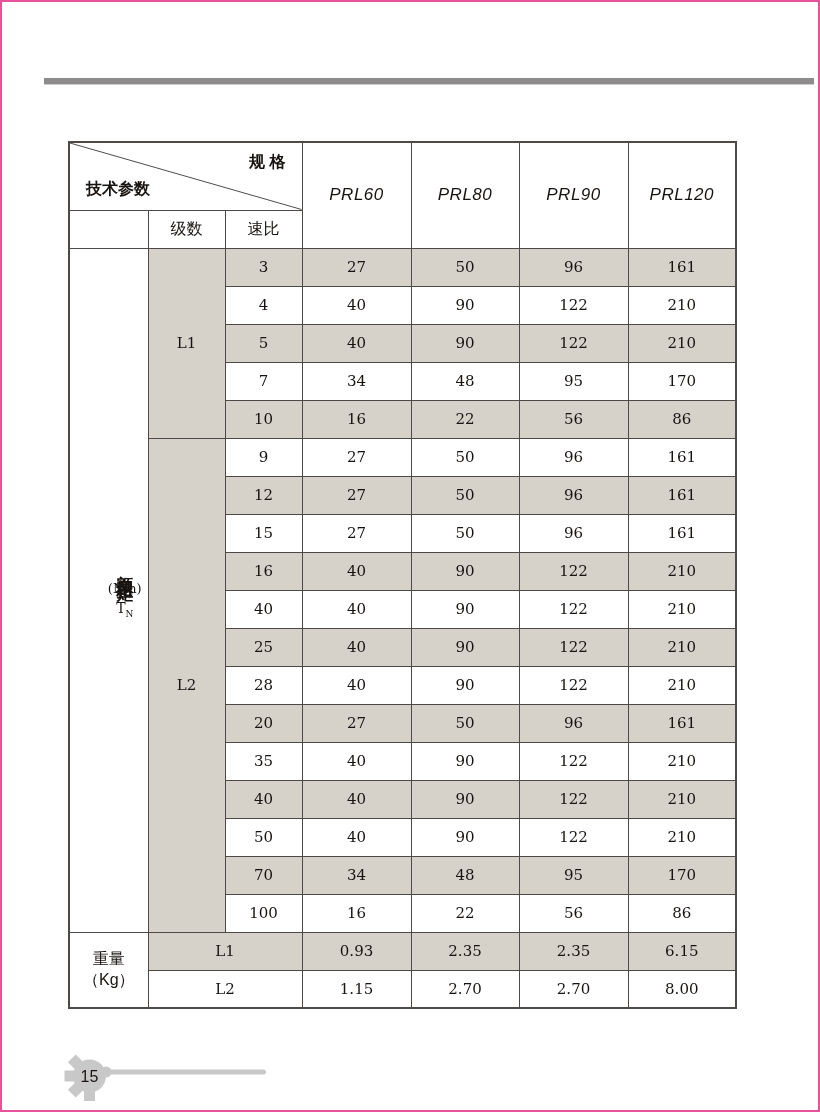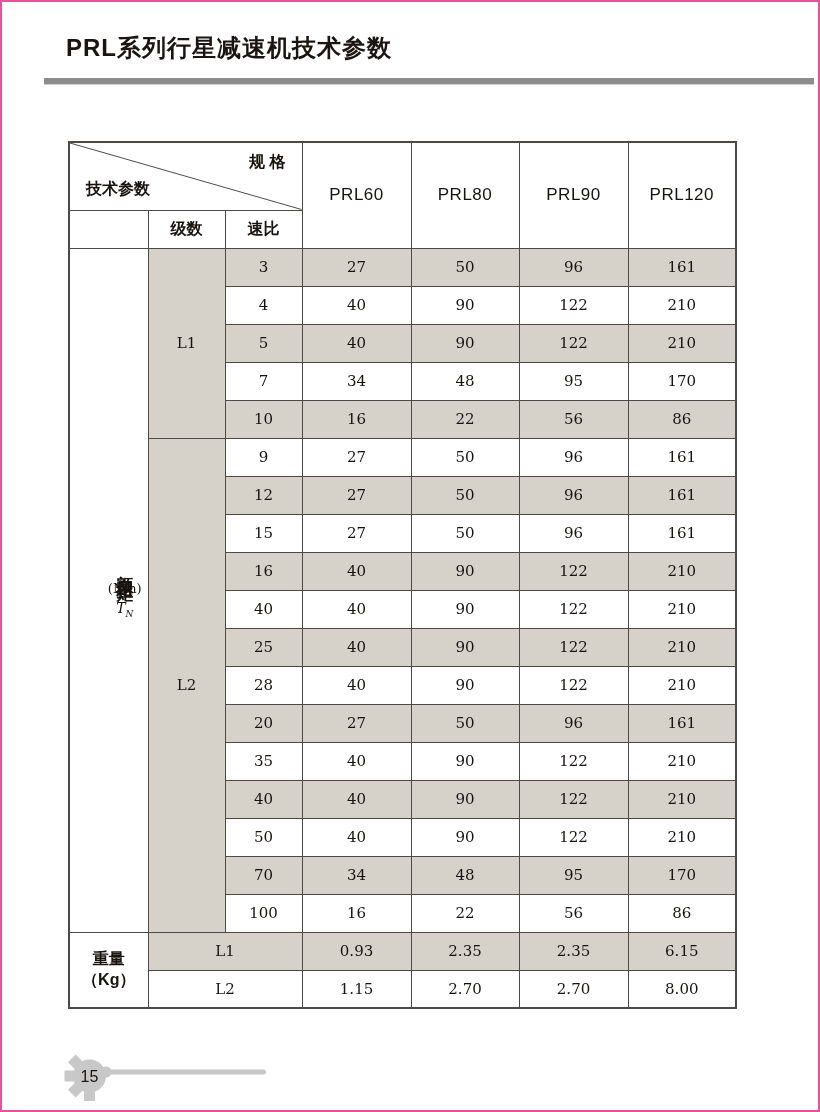--- a/index.html
+++ b/index.html
@@ -42,53 +42,52 @@
     text-align:center;vertical-align:middle;
     color:#171310;
     font-size:15px;
     font-family:"DejaVu Serif", serif;
     overflow:hidden;
   }
   tr.hr1 td{height:68px;}
   tr.hr2 td{height:38px;}
   tr.dr td{height:38px;}
   td.shaded{background:var(--shade);}
-  td.cn{font-family:"Liberation Sans", sans-serif;font-weight:bold;font-size:16px;}
-  td.prl{font-family:"Liberation Sans", sans-serif;font-weight:normal;font-size:17px;letter-spacing:0.5px;}
+  td.cn{font-family:"Liberation Sans", sans-serif;font-weight:normal;font-size:16px;}
+  td.prl{font-family:"Liberation Sans", sans-serif;font-weight:normal;font-size:17px;letter-spacing:0.5px;font-style:italic;}
   td.diag{position:relative;padding:4px;}
   .diag-svg{position:absolute;left:0;top:0;width:100%;height:100%;}
   .diag-top{
     position:absolute;right:16px;top:9px;
     font-family:"Liberation Sans", sans-serif;font-weight:bold;font-size:16px;
   }
   .diag-bottom{
     position:absolute;left:16px;bottom:10px;
     font-family:"Liberation Sans", sans-serif;font-weight:bold;font-size:16px;
   }
   .torque{display:flex;flex-direction:column;align-items:center;gap:4px;margin-left:32px;}
   .torque .vert{
     writing-mode:vertical-rl;text-orientation:upright;
     font-family:"Liberation Sans", sans-serif;font-weight:bold;
     font-size:17px;letter-spacing:3px;line-height:1;
   }
   .torque .unit{font-family:"DejaVu Serif", serif;font-size:13px;margin-top:3px;}
-  .torque .sym{font-family:"DejaVu Serif", serif;font-size:14px;font-style:italic;}
+  .torque .sym{font-family:"DejaVu Serif", serif;font-size:14px;}
   .torque .sym sub{font-size:9px;}
   .footer-svg{position:absolute;left:62px;top:1048px;}
   .pgnum{
     font-family:"Liberation Sans", sans-serif;
     font-size:16px;fill:#1a1512;
   }
 </style>
 </head>
 <body>
 
 <div class="page">
 
-  <div class="title">PRL系列行星减速机技术参数</div>
   <div class="title-bar"></div>
 
   <div class="tbl-wrap">
     <table>
       <colgroup>
         <col style="width:79px">
           <col style="width:77px">
           <col style="width:77px">
         <col style="width:109px">
           <col style="width:108px">

